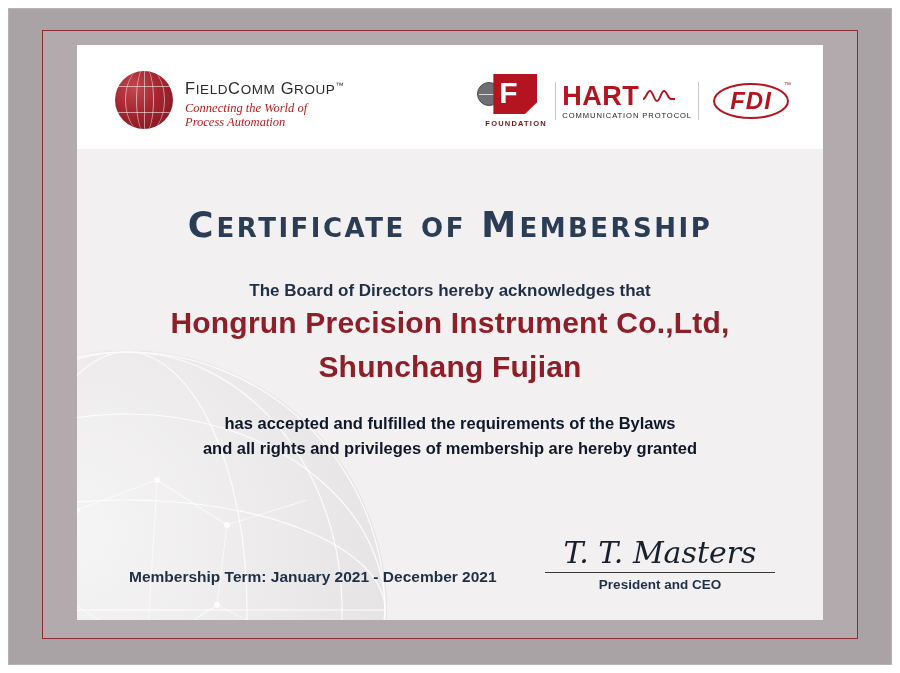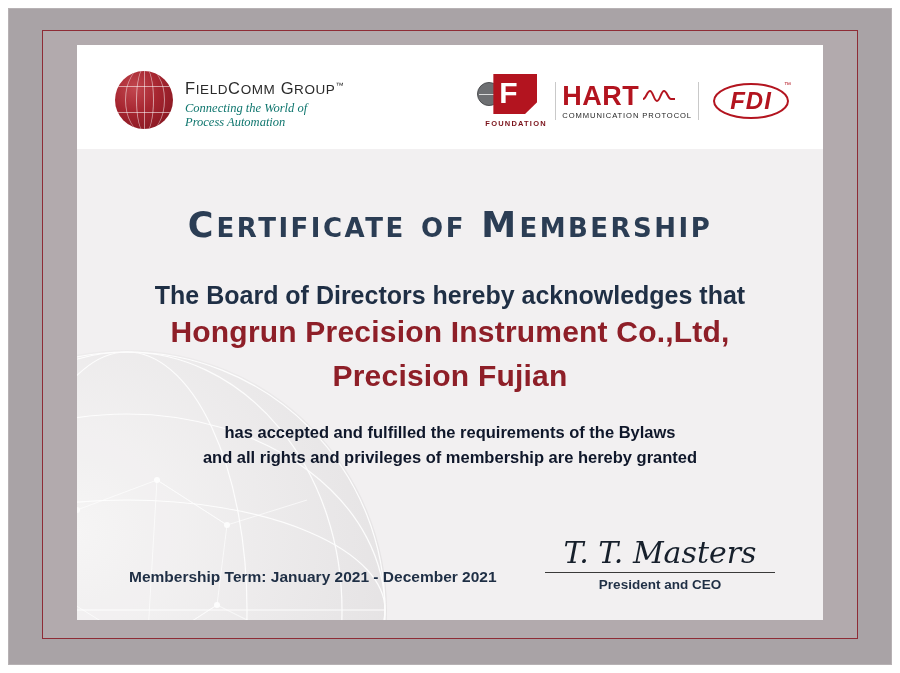--- a/index.html
+++ b/index.html
@@ -135,21 +135,21 @@
   .brand-name .tm {
     font-size: 8px;
     vertical-align: super;
   }
   .brand-tagline {
     margin-top: 3px;
     font-family: "Liberation Serif", serif;
     font-style: italic;
     font-size: 12.5px;
     line-height: 14px;
-    color: #0f766e;
+    color: #b91c1c;
   }
 
   
   .header-logos {
     position: absolute;
     right: 34px;
     top: 56px;
     transform: translateY(-50%);
     display: flex;
     align-items: center;
@@ -295,21 +295,21 @@
     font-weight: bold;
     white-space: nowrap;
     margin-top: 12px;
   }
   .cert-title .small {
     font-size: 26px;
     letter-spacing: 2.5px;
   }
   .ack-line {
     margin-top: 36px;
-    font-size: 25px;
+    font-size: 17px;
     color: #1f2f45;
     font-weight: bold;
   }
   .recipient {
     font-size: 30px;
     line-height: 44px;
     color: #8e1f28;
     font-weight: bold;
     letter-spacing: .2px;
   }
@@ -458,21 +458,21 @@
             <div class="cert-title">
               <span>C</span><span class="small">ERTIFICATE</span>
               <span class="small">OF</span>
               <span>M</span><span class="small">EMBERSHIP</span>
             </div>
 
             <div class="ack-line">The Board of Directors hereby acknowledges that</div>
 
             <div class="recipient">
               <div>Hongrun Precision Instrument Co.,Ltd,</div>
-              <div>Precision Fujian</div>
+              <div>Shunchang Fujian</div>
             </div>
 
             <div class="statement">
               <div>has accepted and fulfilled the requirements of the Bylaws</div>
               <div>and all rights and privileges of membership are hereby granted</div>
             </div>
           </div>
 
           <div class="footer">
             <div class="term">Membership Term: January 2021 - December 2021</div>

